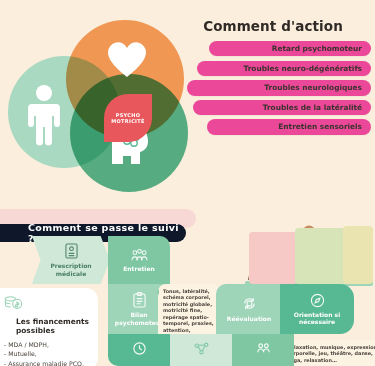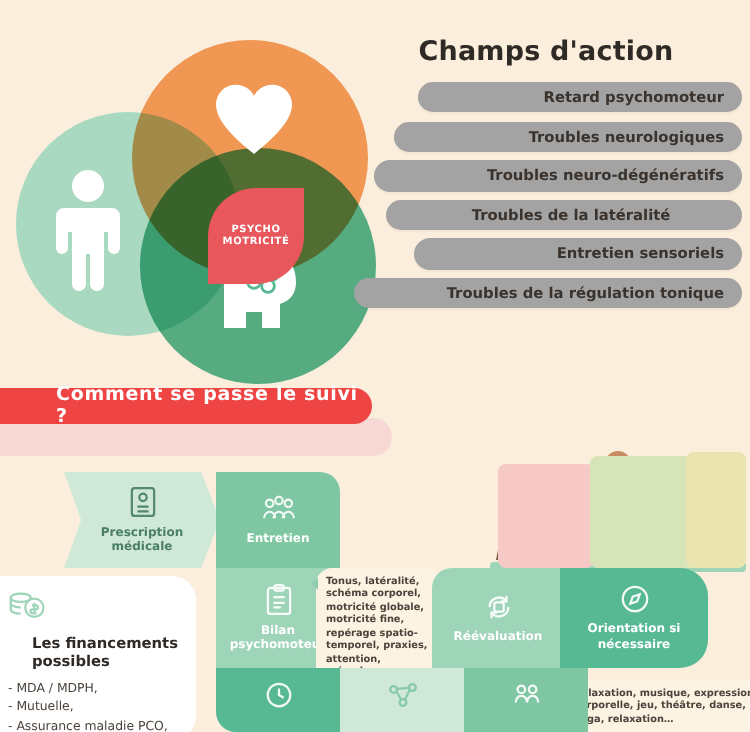--- a/index.html
+++ b/index.html
@@ -32,46 +32,46 @@
     line-height:1.25;text-align:center;
   }
 
   
   .fields{position:absolute;right:4px;top:18px;width:196px;}
   .fields-title{
     text-align:center;font-size:13.5px;font-weight:bold;color:#2f2a26;
     margin:0 0 7px 0;letter-spacing:.1px;
   }
   .pill{
-    background:#a3a3a3;border-radius:11px;
+    background:#ec4899;border-radius:11px;
     font-size:7.4px;color:#3a332d;font-weight:600;
     padding:3.2px 9px 3.2px 16px;
     margin-bottom:4.2px;
     text-align:right;
     white-space:nowrap;
     box-shadow:0 1px 1px rgba(0,0,0,.04);
     position:relative;
   }
   .pill:nth-child(2){margin-left:34px;}
   .pill:nth-child(3){margin-left:22px;}
   .pill:nth-child(4){margin-left:12px;}
-  .pill:nth-child(5){margin-left:18px;text-align:center;}
+  .pill:nth-child(5){margin-left:18px;}
   .pill:nth-child(6){margin-left:32px;}
   .pill:nth-child(7){margin-left:2px;}
   .pill:nth-child(8){margin-left:24px;}
   .pill:nth-child(9){margin-left:40px;}
 
   
   .banner-shadow{
     position:absolute;left:0;top:209px;width:196px;height:19px;
     background:#f8d8d4;border-radius:0 10px 10px 0;
   }
   .banner{
-    position:absolute;left:0;top:194px;width:186px;height:18px;
-    background:#ef4444;border-radius:0 9px 9px 0;
+    position:absolute;left:0;top:224px;width:186px;height:18px;
+    background:#0f172a;border-radius:0 9px 9px 0;
     display:flex;align-items:center;justify-content:flex-end;
   }
   .banner span{
     color:#fff;font-weight:bold;font-size:9.5px;letter-spacing:.35px;
     padding-left:28px;
   }
 
   
   .flow{position:absolute;left:0;top:228px;width:375px;height:138px;}
 
@@ -160,27 +160,26 @@
       </svg>
     </div>
 
     <div class="core">
       <span>PSYCHO</span>
       <span>MOTRICITÉ</span>
     </div>
   </div>
 
   <div class="fields">
-    <div class="fields-title">Champs d'action</div>
+    <div class="fields-title">Comment d'action</div>
     <div class="pill">Retard psychomoteur</div>
+    <div class="pill">Troubles neuro-dégénératifs</div>
     <div class="pill">Troubles neurologiques</div>
-    <div class="pill">Troubles neuro-dégénératifs</div>
     <div class="pill">Troubles de la latéralité</div>
     <div class="pill">Entretien sensoriels</div>
-    <div class="pill">Troubles de la régulation tonique</div>
   </div>
 
   <div class="banner-shadow"></div>
   <div class="banner">
     <span>Comment se passe le suivi ?</span>
   </div>
 
   <div class="people">
     <div class="ppl-bg-pink"></div>
     <div class="ppl-bg-grn"></div>

